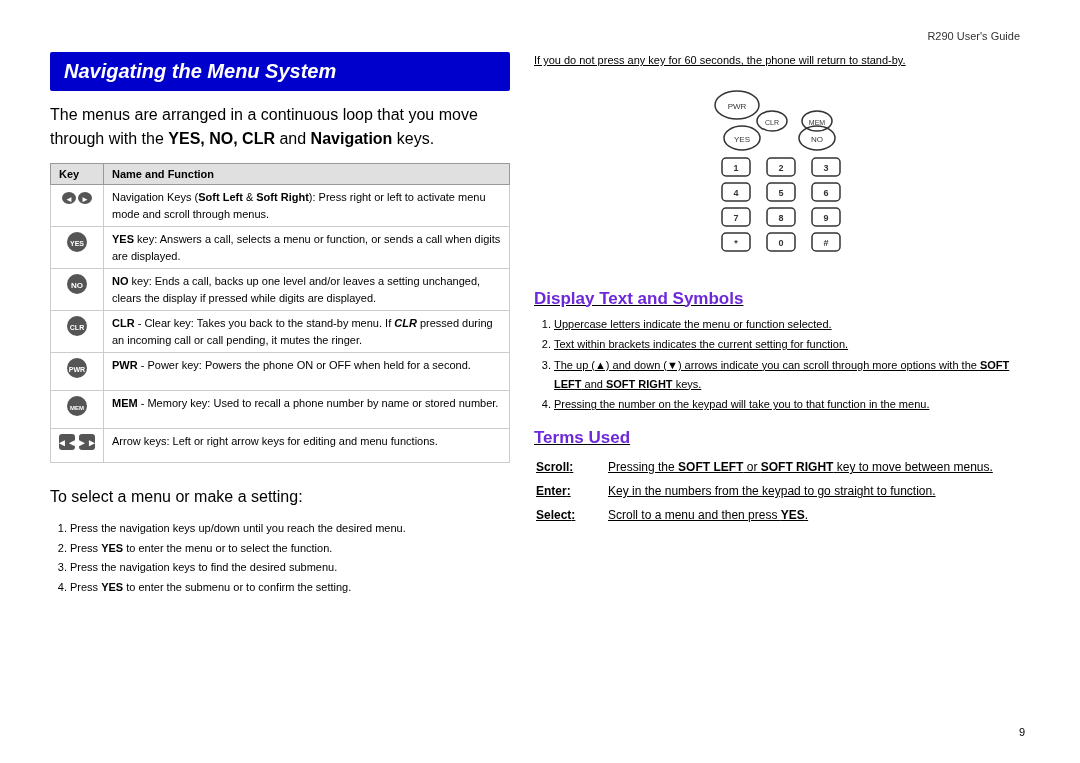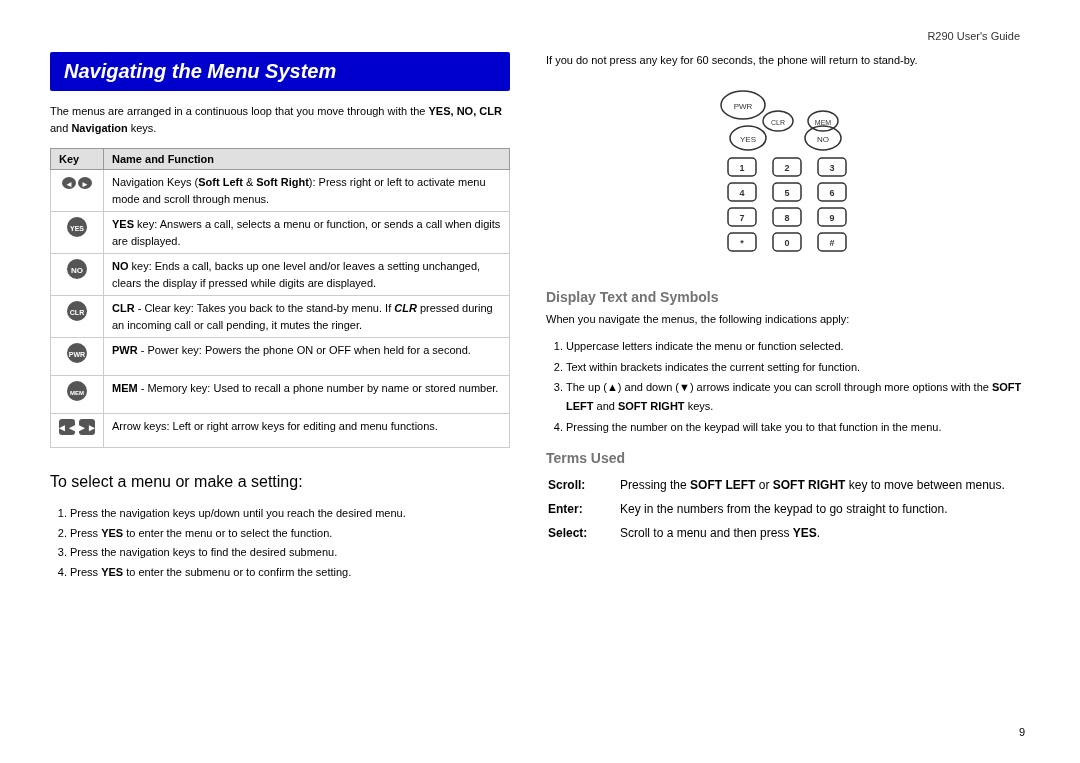--- a/index.html
+++ b/index.html
@@ -24,42 +24,43 @@
     .header-right {
       text-align: right;
       font-size: 11px;
       color: #333;
       margin-bottom: 10px;
       padding-right: 10px;
     }
     .content-area {
       display: flex;
       flex-direction: row;
-      gap: 36px;
+      gap: 24px;
       flex: 1;
     }
     .left-col {
       width: 460px;
       flex-shrink: 0;
     }
     .right-col {
       flex: 1;
+      text-decoration: underline;
     }
     .section-title {
       background: #0000cc;
       color: #fff;
       font-size: 20px;
       font-weight: bold;
       font-style: italic;
       padding: 8px 14px;
       margin-bottom: 12px;
       border-radius: 2px;
     }
     .intro-text {
-      font-size: 11px;
+      font-size: 16px;
       margin-bottom: 12px;
       line-height: 1.5;
     }
     .intro-text strong { font-weight: bold; }
 
     
     .key-table {
       width: 100%;
       border-collapse: collapse;
       margin-bottom: 22px;
@@ -112,23 +113,23 @@
     }
 
     
     .phone-keypad {
       display: flex;
       justify-content: center;
       margin-bottom: 16px;
     }
 
     .subsection-title {
-      font-size: 14px;
+      font-size: 17px;
       font-weight: bold;
-      color: #737373;
+      color: #6d28d9;
       margin-bottom: 6px;
       border-bottom: none;
     }
     .subsection-text {
       font-size: 11px;
       line-height: 1.5;
       margin-bottom: 10px;
     }
     .display-list {
       font-size: 11px;
@@ -339,21 +340,20 @@
           <text x="34" y="163" text-anchor="middle" font-size="9" fill="#333" font-weight="bold">*</text>
           <rect x="65" y="150" width="28" height="18" rx="4" fill="none" stroke="#333" stroke-width="1.5"></rect>
           <text x="79" y="163" text-anchor="middle" font-size="9" fill="#333" font-weight="bold">0</text>
           <rect x="110" y="150" width="28" height="18" rx="4" fill="none" stroke="#333" stroke-width="1.5"></rect>
           <text x="124" y="163" text-anchor="middle" font-size="9" fill="#333" font-weight="bold">#</text>
         </svg>
       </div>
 
       <div>
         <div class="subsection-title">Display Text and Symbols</div>
-        <p class="subsection-text">When you navigate the menus, the following indications apply:</p>
         <ol class="display-list">
           <li>Uppercase letters indicate the menu or function selected.</li>
           <li>Text within brackets indicates the current setting for function.</li>
           <li>The up (▲) and down (▼) arrows indicate you can scroll through more options with the <strong>SOFT LEFT</strong> and <strong>SOFT RIGHT</strong> keys.</li>
           <li>Pressing the number on the keypad will take you to that function in the menu.</li>
         </ol>
       </div>
 
       <div>
         <div class="subsection-title">Terms Used</div>

